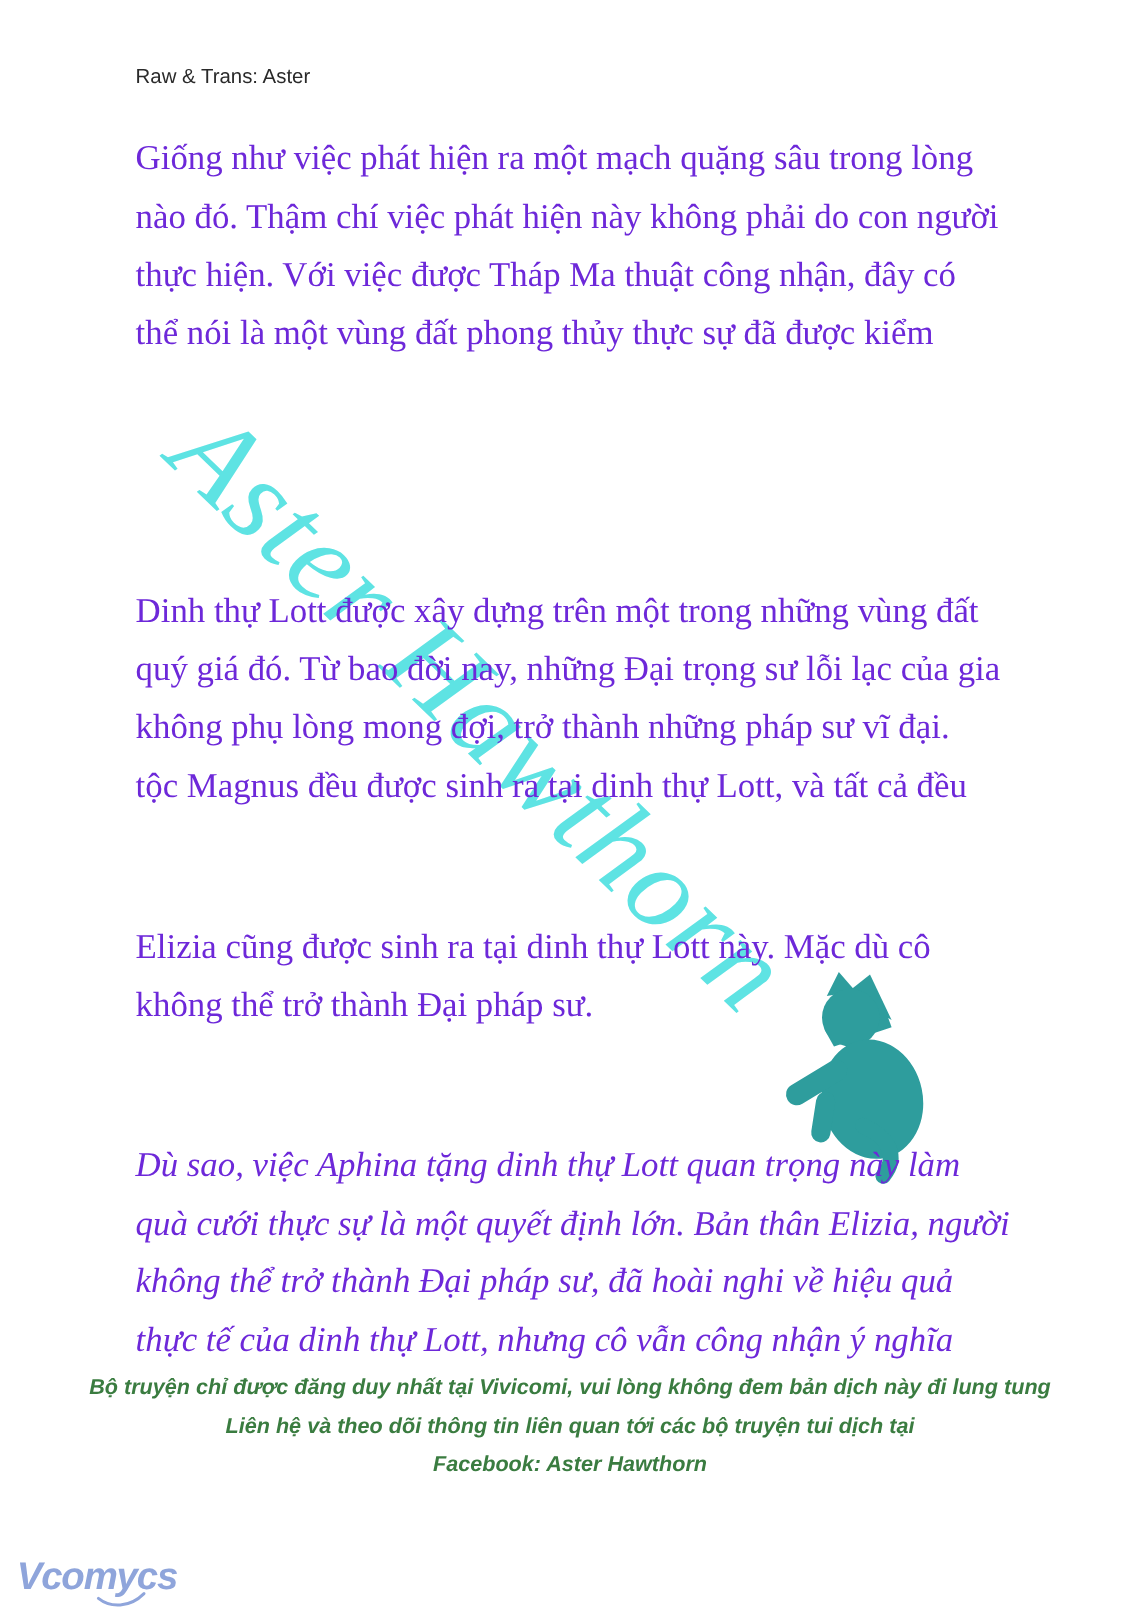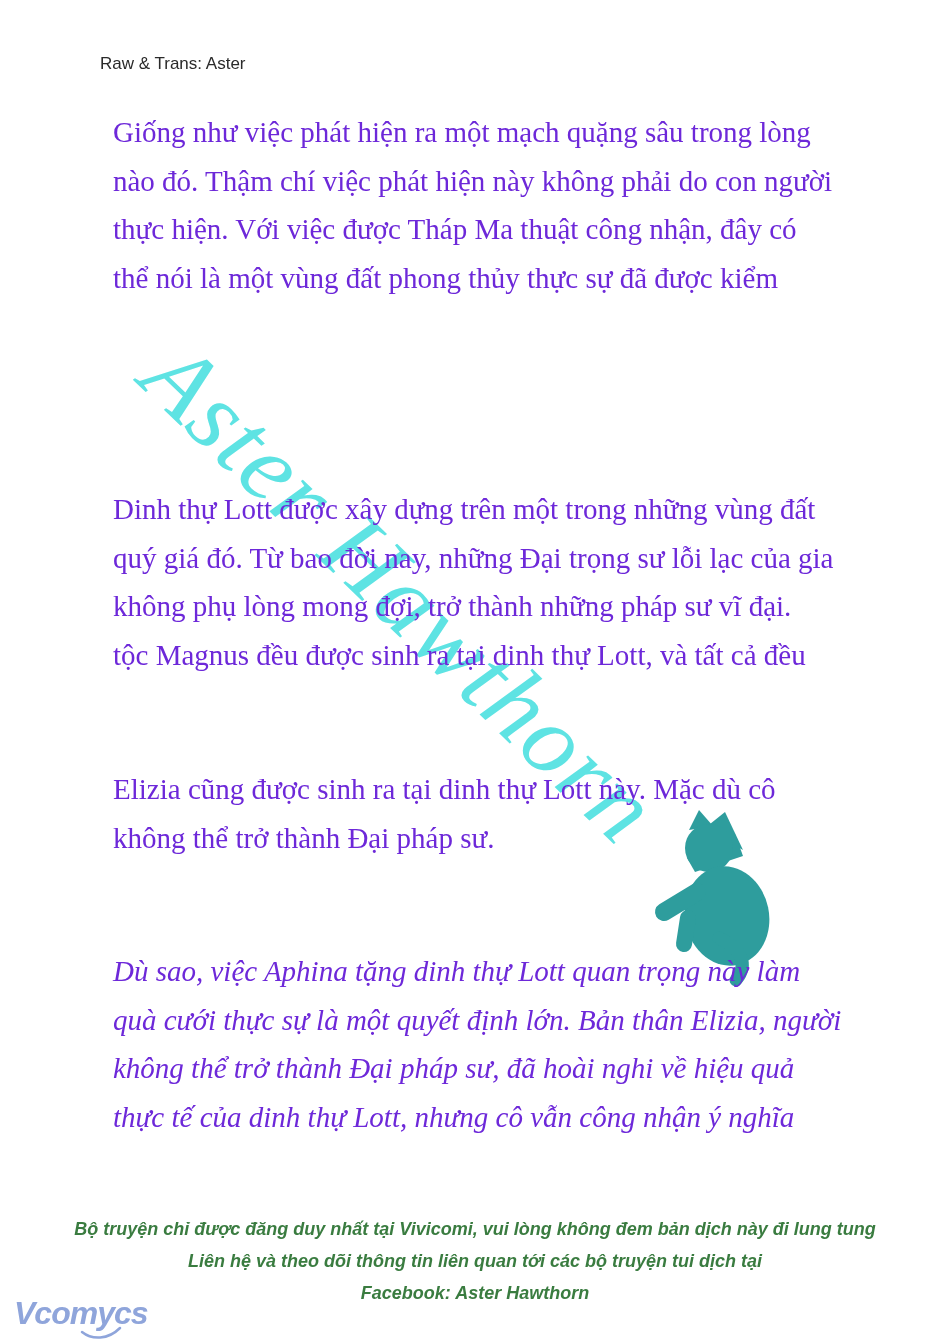--- a/index.html
+++ b/index.html
@@ -29,21 +29,21 @@
 
   .cat-svg {
     position: absolute;
     left: 651px; top: 808px;
     width: 124px; height: 182px;
     z-index: 2;
   }
 
   .credit {
     position: absolute;
-    left: 100px; top: 54px;
+    left: 113px; top: 54px;
     font-family: "Liberation Sans", "DejaVu Sans", sans-serif;
     font-size: 17px;
     color: #2a2a2a;
     z-index: 3;
     white-space: nowrap;
   }
 
   .para {
     position: absolute;
     left: 113px;
@@ -54,21 +54,21 @@
     z-index: 3;
   }
   .para .line { white-space: nowrap; }
   .p1 { top: 108px; }
   .p2 { top: 485px; }
   .p3 { top: 765px; }
   .p4 { top: 947px; font-style: italic; }
 
   .footer {
     position: absolute;
-    left: 0; top: 1213px;
+    left: 0; top: 1140px;
     width: 950px;
     text-align: center;
     font-family: "Liberation Sans", "DejaVu Sans", sans-serif;
     font-style: italic;
     font-weight: bold;
     font-size: 18px;
     line-height: 32px;
     color: #3A7C40;
     z-index: 3;
   }

